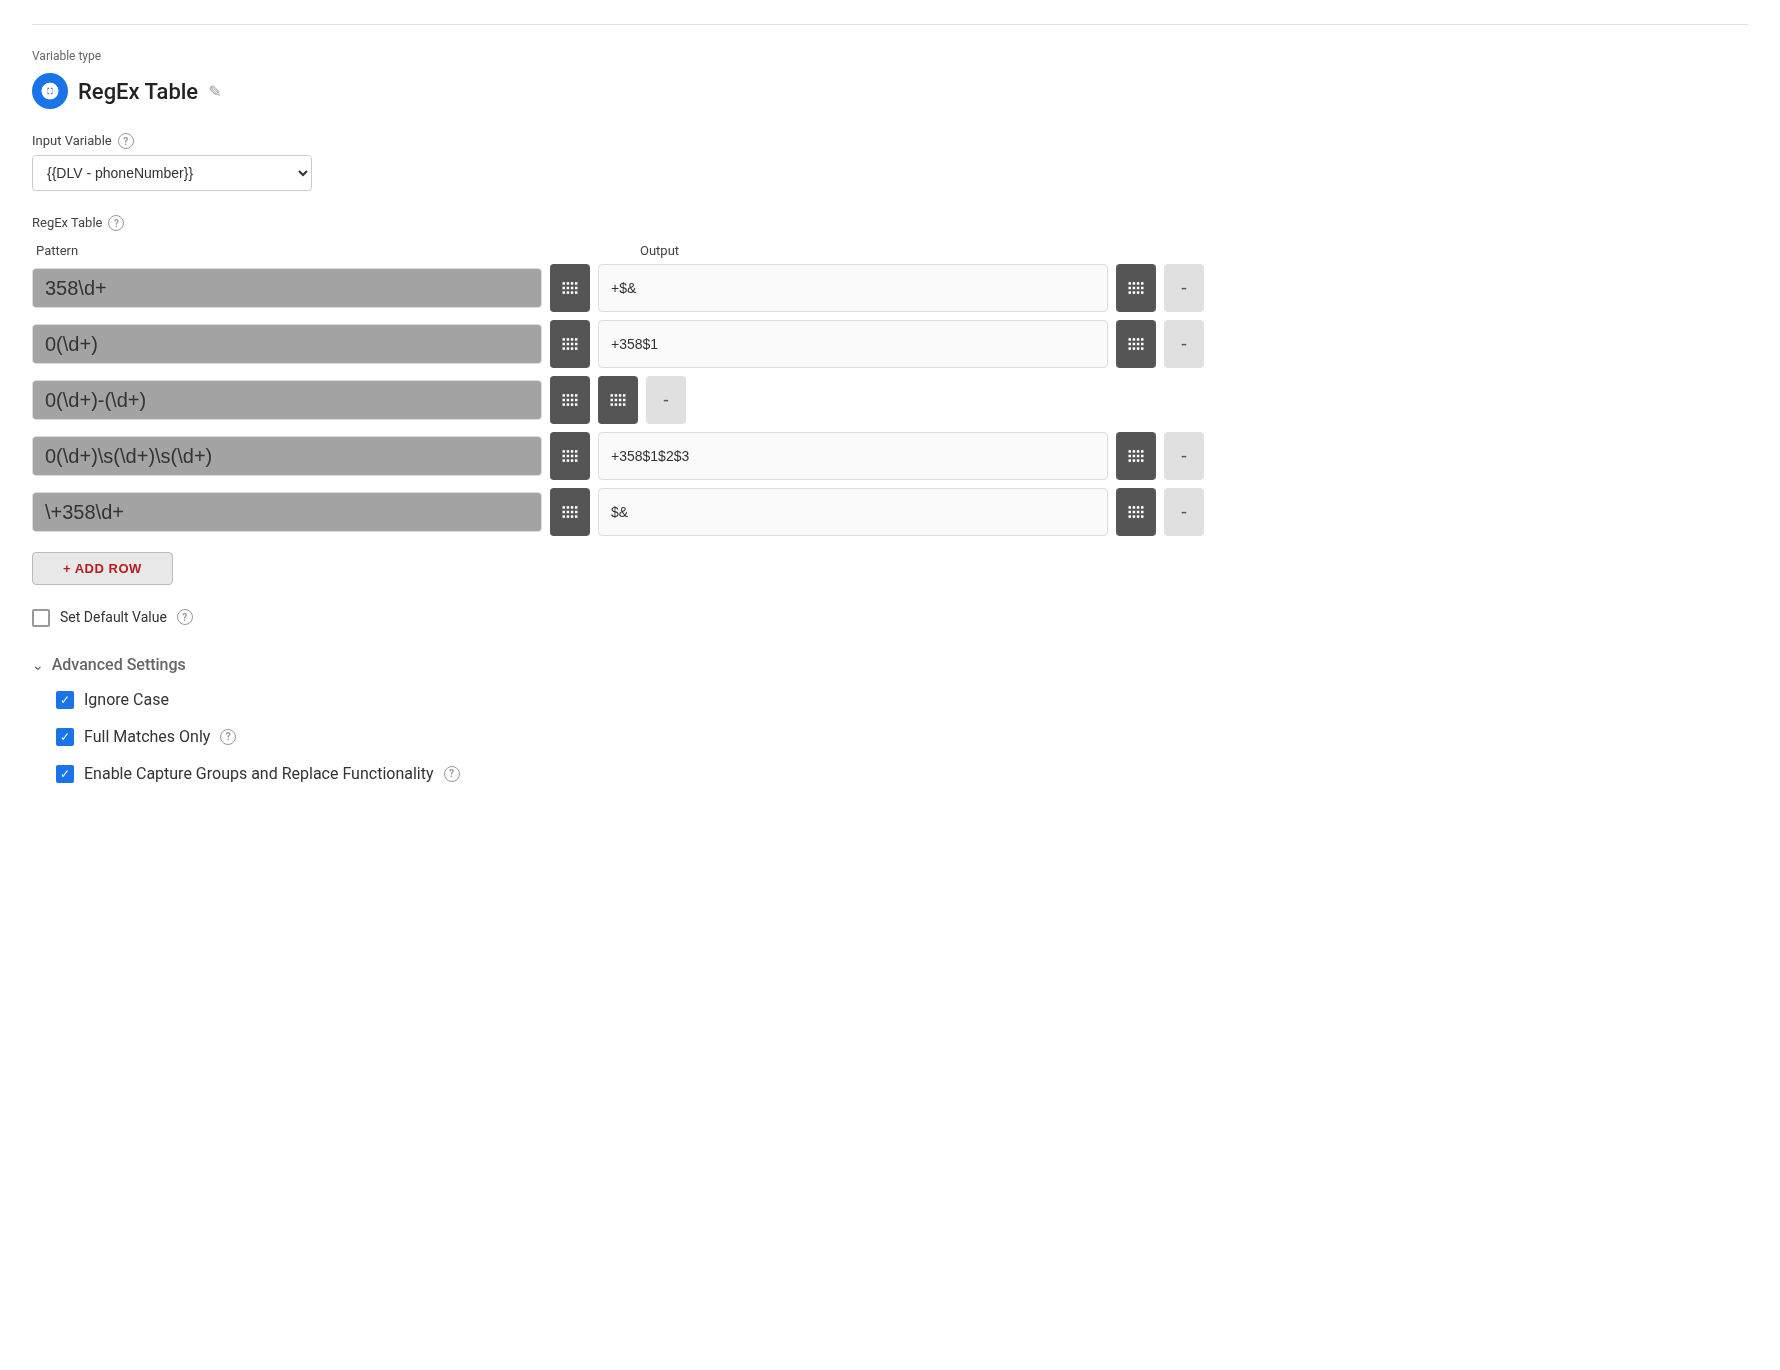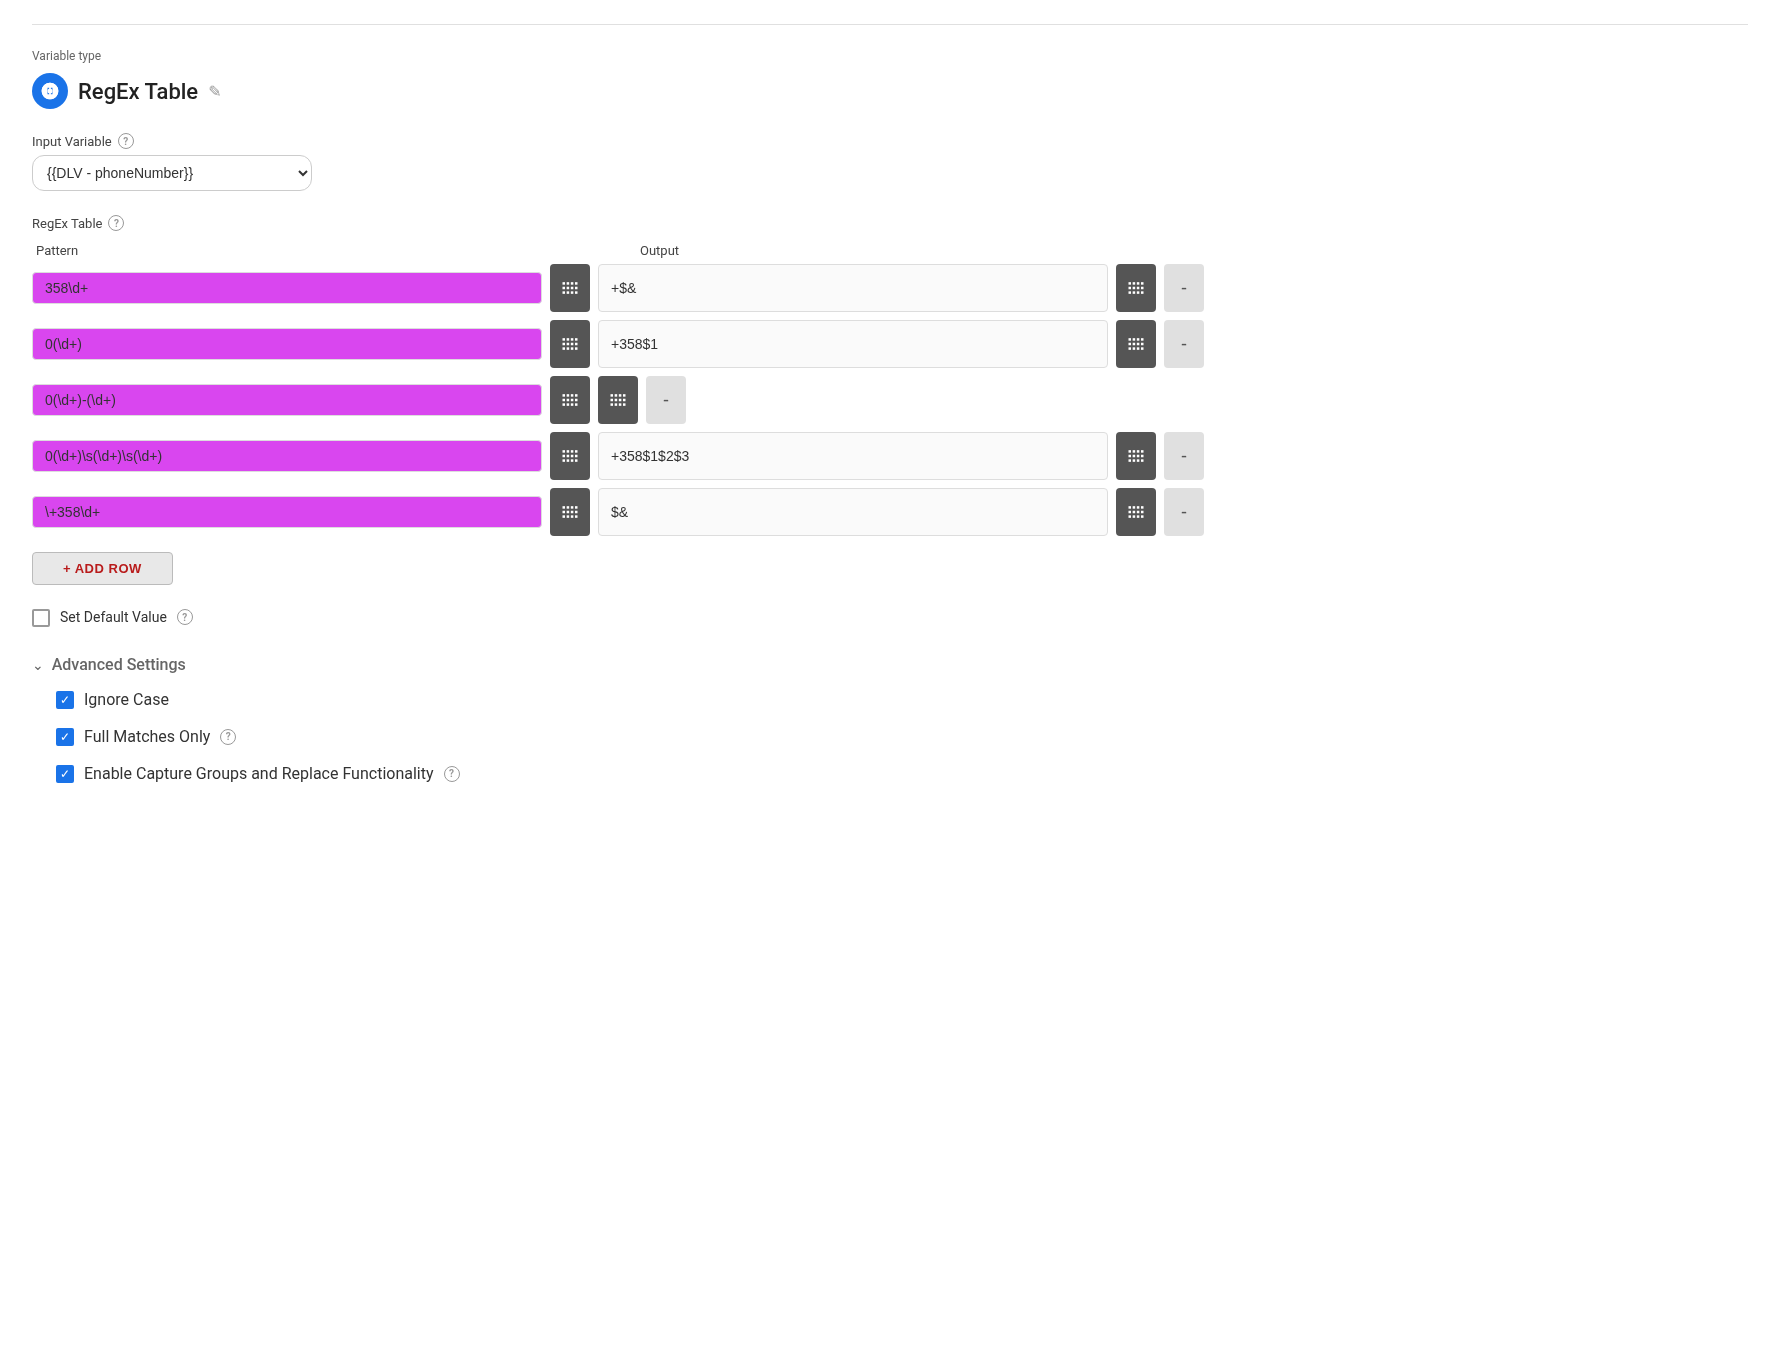--- a/index.html
+++ b/index.html
@@ -40,41 +40,40 @@
     .edit-icon {
       color: #999;
       font-size: 16px;
       cursor: pointer;
     }
     .section-label {
       font-size: 13px;
       color: #444;
       margin-bottom: 6px;
       display: flex;
-      align-items: center;
       gap: 6px;
     }
     .help-icon {
       display: inline-flex;
       align-items: center;
       justify-content: center;
       width: 16px;
       height: 16px;
       border: 1.5px solid #999;
       border-radius: 50%;
       font-size: 10px;
       color: #999;
       cursor: pointer;
       font-weight: bold;
     }
     .input-variable-select {
       width: 280px;
       height: 36px;
       border: 1.5px solid #ccc;
-      border-radius: 12px;
+      border-radius: 4px;
       padding: 0 10px;
       font-size: 14px;
       background: #fff;
       color: #333;
       appearance: auto;
       margin-bottom: 24px;
     }
     .regex-table-label {
       margin-bottom: 12px;
     }
@@ -97,27 +96,27 @@
       margin-left: 44px;
     }
     .table-row {
       display: flex;
       align-items: center;
       gap: 8px;
       margin-bottom: 8px;
     }
     .pattern-input {
       width: 510px;
-      height: 32px;
+      height: 40px;
       border: 1.5px solid #ddd;
       border-radius: 4px;
       padding: 0 12px;
-      font-size: 14px;
+      font-size: 20px;
       color: #333;
-      background: #d946ef;
+      background: #a3a3a3;
     }
     .output-input {
       width: 510px;
       height: 48px;
       border: 1.5px solid #ddd;
       border-radius: 4px;
       padding: 0 12px;
       font-size: 14px;
       color: #333;
       background: #fafafa;

